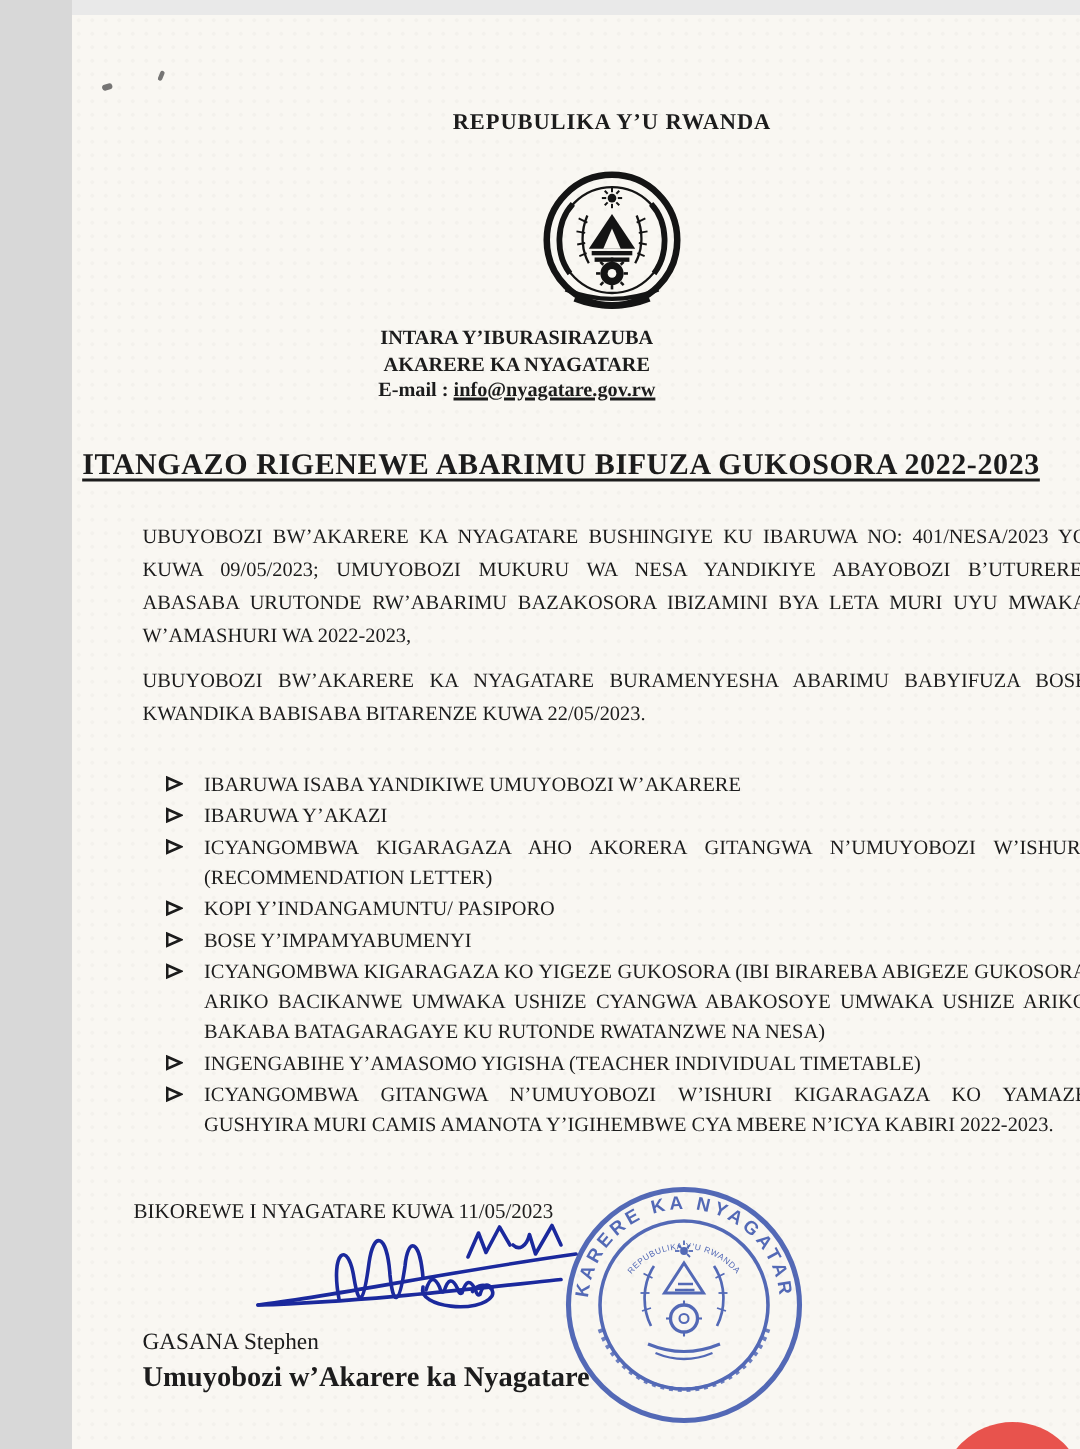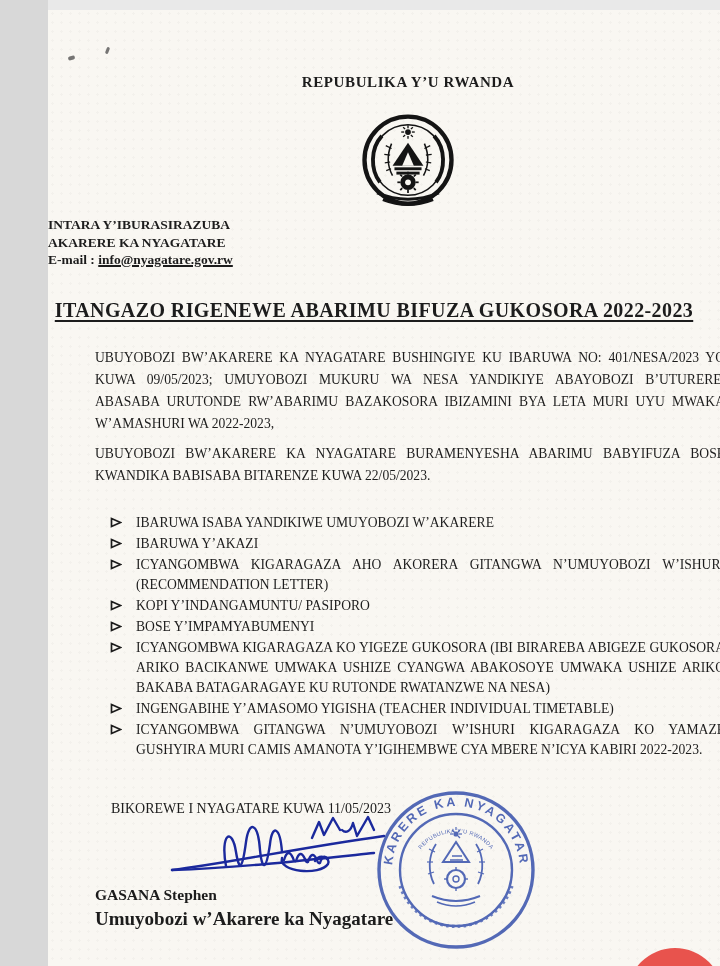--- a/index.html
+++ b/index.html
@@ -16,42 +16,42 @@
   .edge-shade{position:absolute;top:0;right:0;width:18px;height:966px;
     background:linear-gradient(to right, rgba(0,0,0,0), rgba(0,0,0,0.05));}
   .smudge{position:absolute;background:#4a4a4a;opacity:.75;border-radius:2px;}
   .smudge.s1{left:20px;top:56px;width:7px;height:4px;transform:rotate(-18deg);}
   .smudge.s2{left:58px;top:47px;width:3px;height:7px;transform:rotate(22deg);}
 
   .country{position:absolute;top:74px;left:0;width:720px;text-align:center;
     font-weight:bold;font-size:15px;letter-spacing:.6px;}
   .emblem{position:absolute;top:110px;left:302px;}
 
-  .addr{position:absolute;top:216px;left:0;width:593px;text-align:left;
+  .addr{position:absolute;top:216px;left:0;width:593px;text-align:center;
     font-weight:bold;font-size:13.5px;line-height:17.5px;}
   .addr .email-line{white-space:nowrap;}
   .addr .email{text-decoration:underline;text-decoration-thickness:1.5px;}
 
   .doc-title{position:absolute;top:299px;left:0;width:652px;text-align:center;
     font-weight:bold;font-size:20px;letter-spacing:.4px;
     text-decoration:underline;text-decoration-thickness:2px;text-underline-offset:3px;}
 
   .para{position:absolute;left:47px;width:630px;font-size:13.6px;line-height:22px;
     text-align:justify;}
   .p1{top:347px;}
   .p2{top:443px;}
   .p3{top:487px;text-align:left;}
 
   .req-list{position:absolute;top:513px;left:62px;width:615px;margin:0;padding:0;
     list-style:none;font-size:13.6px;line-height:20px;}
   .req-list li{position:relative;padding-left:26px;text-align:justify;margin:0 0 1px 0;}
   .bullet{position:absolute;left:0;top:4px;}
 
-  .closing-date{position:absolute;top:801px;left:63px;font-size:14px;}
-  .signer-name{position:absolute;top:886px;left:47px;font-weight:bold;font-size:15.5px;}
+  .closing-date{position:absolute;top:801px;left:41px;font-size:14px;}
+  .signer-name{position:absolute;top:886px;left:47px;font-weight:normal;font-size:15.5px;}
   .signer-title{position:absolute;top:908px;left:47px;font-weight:bold;font-size:19px;}
 
   .signature{position:absolute;left:120px;top:808px;mix-blend-mode:multiply;}
   .stamp{position:absolute;left:318px;top:784px;mix-blend-mode:multiply;opacity:.88;}
 
   .fab{position:absolute;left:579px;top:948px;width:96px;height:96px;border-radius:50%;
     border:none;cursor:pointer;}
 </style>
 </head>
 <body>

